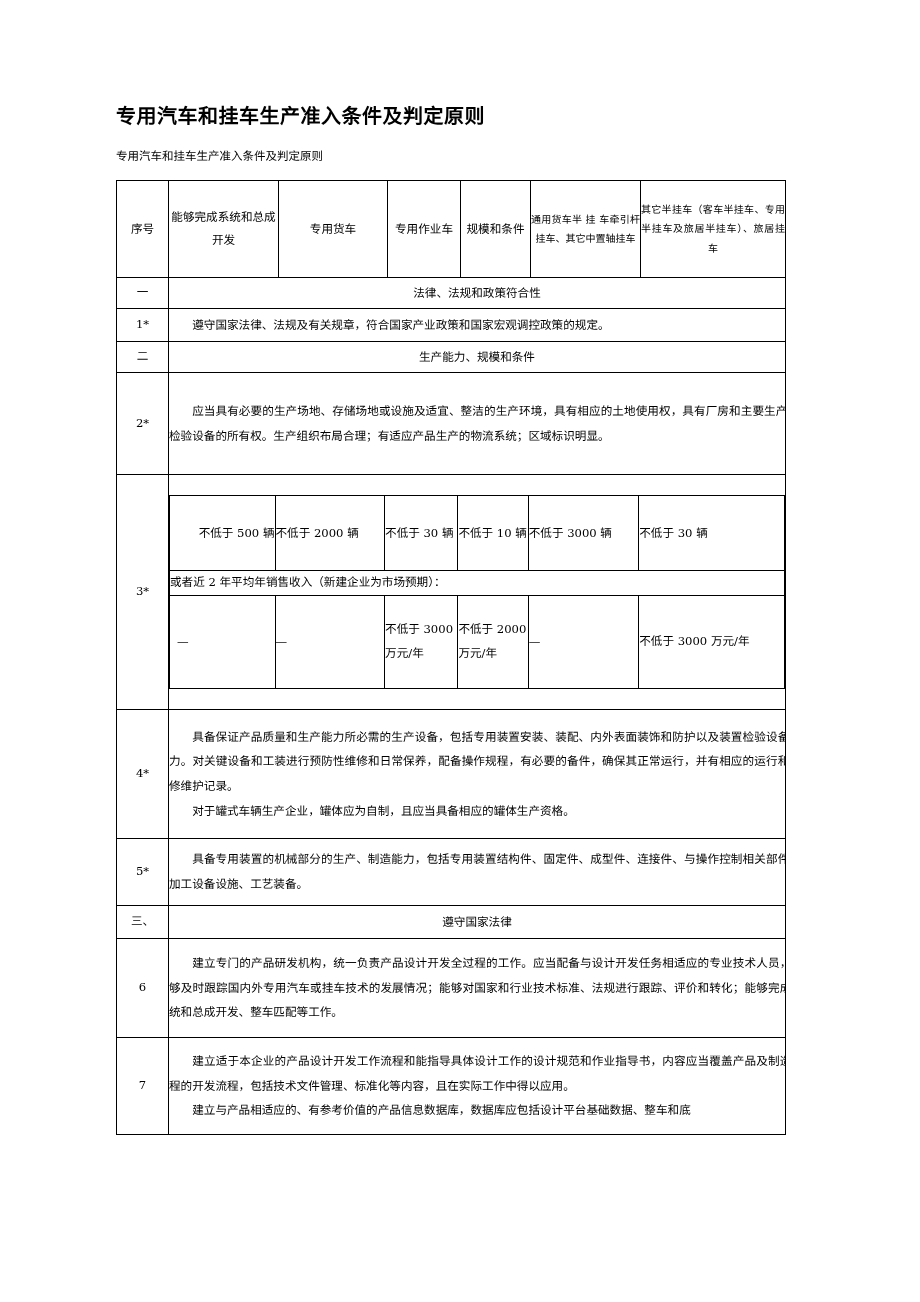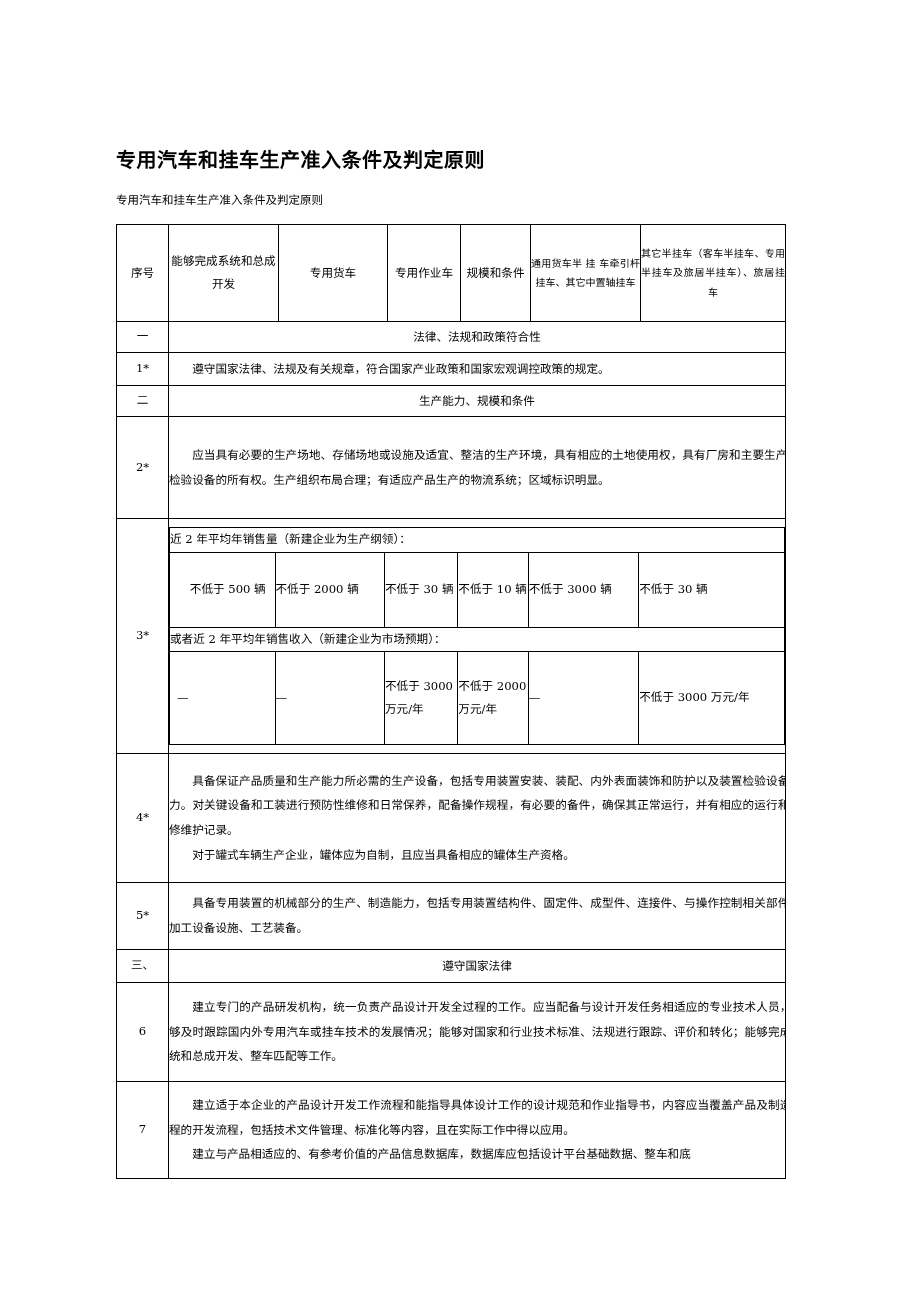--- a/index.html
+++ b/index.html
@@ -14,21 +14,20 @@
     overflow: hidden;
     font-family: "DejaVu Serif", "Liberation Serif", serif;
     color: #000000;
   }
   .page {
     position: relative;
     width: 920px;
     height: 1140px;
     box-sizing: border-box;
     padding: 0;
-    margin-top: 44px;
   }
   .doc-title {
     position: absolute;
     left: 116px;
     top: 104px;
     font-size: 20px;
     font-weight: bold;
     letter-spacing: 0.5px;
     line-height: 1.2;
     white-space: nowrap;
@@ -200,25 +199,22 @@
           <table class="sub-table">
             <colgroup>
               <col style="width:105px">
               <col style="width:109px">
               <col style="width:73px">
               <col style="width:70px">
               <col style="width:110px">
               <col style="width:145px">
             </colgroup>
             <tbody>
-                  <tr>
-              <td class="inner-head" colspan="6">近 2 年平均年销售量（新建企业为生产纲领）：</td>
-            </tr>
             <tr>
-              <td class="inner-cell bdr-r bdr-b" style="height:74px;text-align:center;padding-left:11px">不低于 500 辆</td>
+              <td class="inner-cell bdr-r bdr-b" style="height:74px;text-align:right;padding-left:11px">不低于 500 辆</td>
               <td class="inner-cell bdr-r bdr-b">不低于 2000 辆</td>
               <td class="inner-cell bdr-r bdr-b">不低于 30 辆</td>
               <td class="inner-cell bdr-r bdr-b">不低于 10 辆</td>
               <td class="inner-cell bdr-r bdr-b">不低于 3000 辆</td>
               <td class="inner-cell bdr-b">不低于 30 辆</td>
             </tr>
             <tr>
               <td class="inner-head" colspan="6" style="border-top:0">或者近 2 年平均年销售收入（新建企业为市场预期）：</td>
             </tr>
             <tr>

